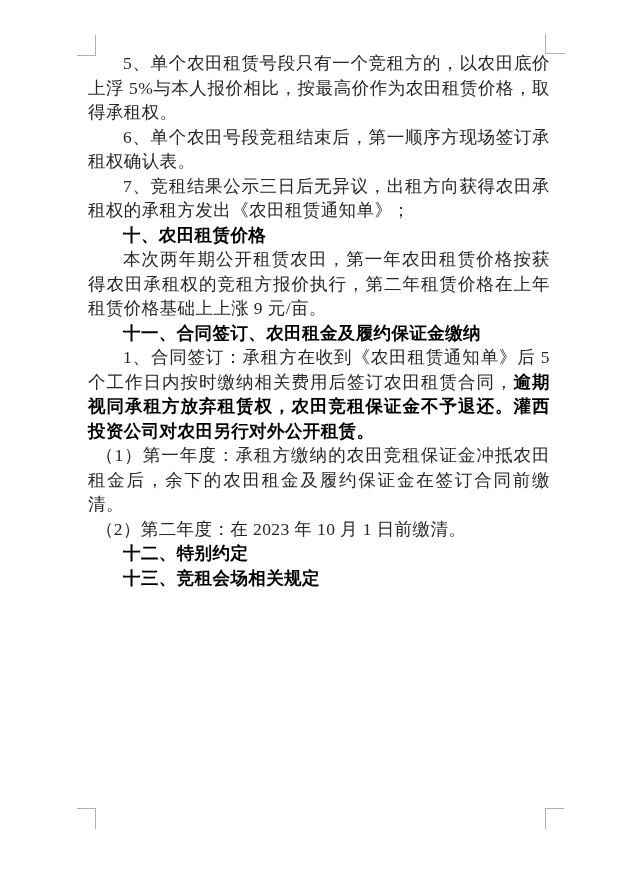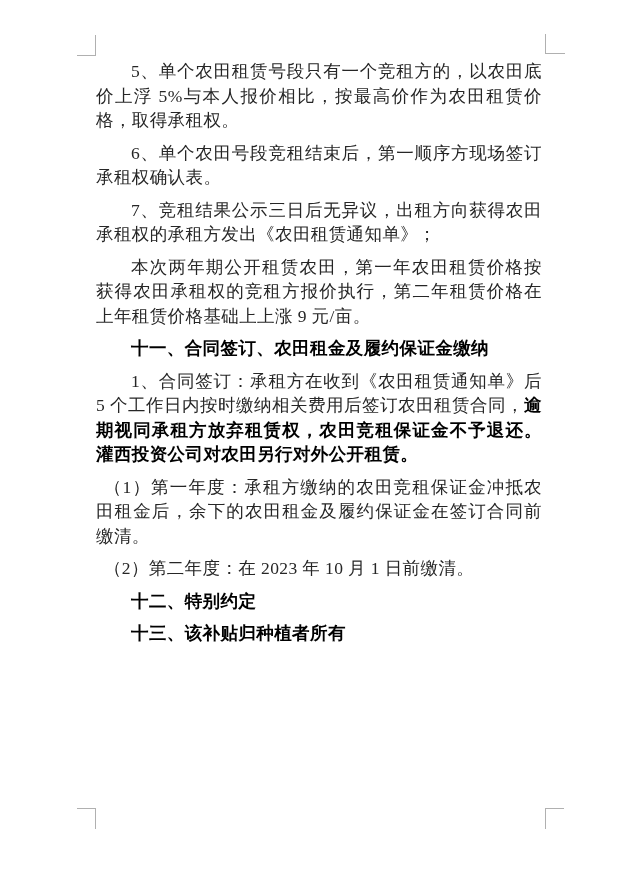--- a/index.html
+++ b/index.html
@@ -20,21 +20,21 @@
     left: 88px;
     top: 51px;
     width: 462px;
     color: #262626;
     font-size: 17.5px;
     line-height: 24.5px;
     text-align: justify;
     letter-spacing: 0.4px;
   }
   .para {
-    margin: 8px;
+    margin: 0;
     padding: 0;
     text-indent: 2em;
   }
   .para.hang {
     text-indent: 0.45em;
     font-family: Liberation Serif, serif;
   }
   .para.heading {
     font-weight: bold;
     color: #000000;
@@ -57,22 +57,23 @@
 
   <div class="corner tl"></div>
   <div class="corner tr"></div>
   <div class="corner bl"></div>
   <div class="corner br"></div>
 
   <div class="content">
     <p class="para body">5、单个农田租赁号段只有一个竞租方的，以农田底价上浮 5%与本人报价相比，按最高价作为农田租赁价格，取得承租权。</p>
     <p class="para body">6、单个农田号段竞租结束后，第一顺序方现场签订承租权确认表。</p>
     <p class="para body">7、竞租结果公示三日后无异议，出租方向获得农田承租权的承租方发出《农田租赁通知单》；</p>
+    <p class="para heading">十、农田租赁价格</p>
     <p class="para body">本次两年期公开租赁农田，第一年农田租赁价格按获得农田承租权的竞租方报价执行，第二年租赁价格在上年租赁价格基础上上涨 9 元/亩。</p>
     <p class="para heading">十一、合同签订、农田租金及履约保证金缴纳</p>
     <p class="para body"><span>1、合同签订：承租方在收到《农田租赁通知单》后 5 个工作日内按时缴纳相关费用后签订农田租赁合同，</span><span class="bold-run">逾期视同承租方放弃租赁权，农田竞租保证金不予退还。灌西投资公司对农田另行对外公开租赁。</span></p>
     <p class="para hang">（1）第一年度：承租方缴纳的农田竞租保证金冲抵农田租金后，余下的农田租金及履约保证金在签订合同前缴清。</p>
     <p class="para hang">（2）第二年度：在 2023 年 10 月 1 日前缴清。</p>
     <p class="para heading">十二、特别约定</p>
-    <p class="para heading">十三、该补贴归种植者所有</p>
+    <p class="para heading">十三、竞租会场相关规定</p>
   </div>
 
 </div>
 
 </body></html>

